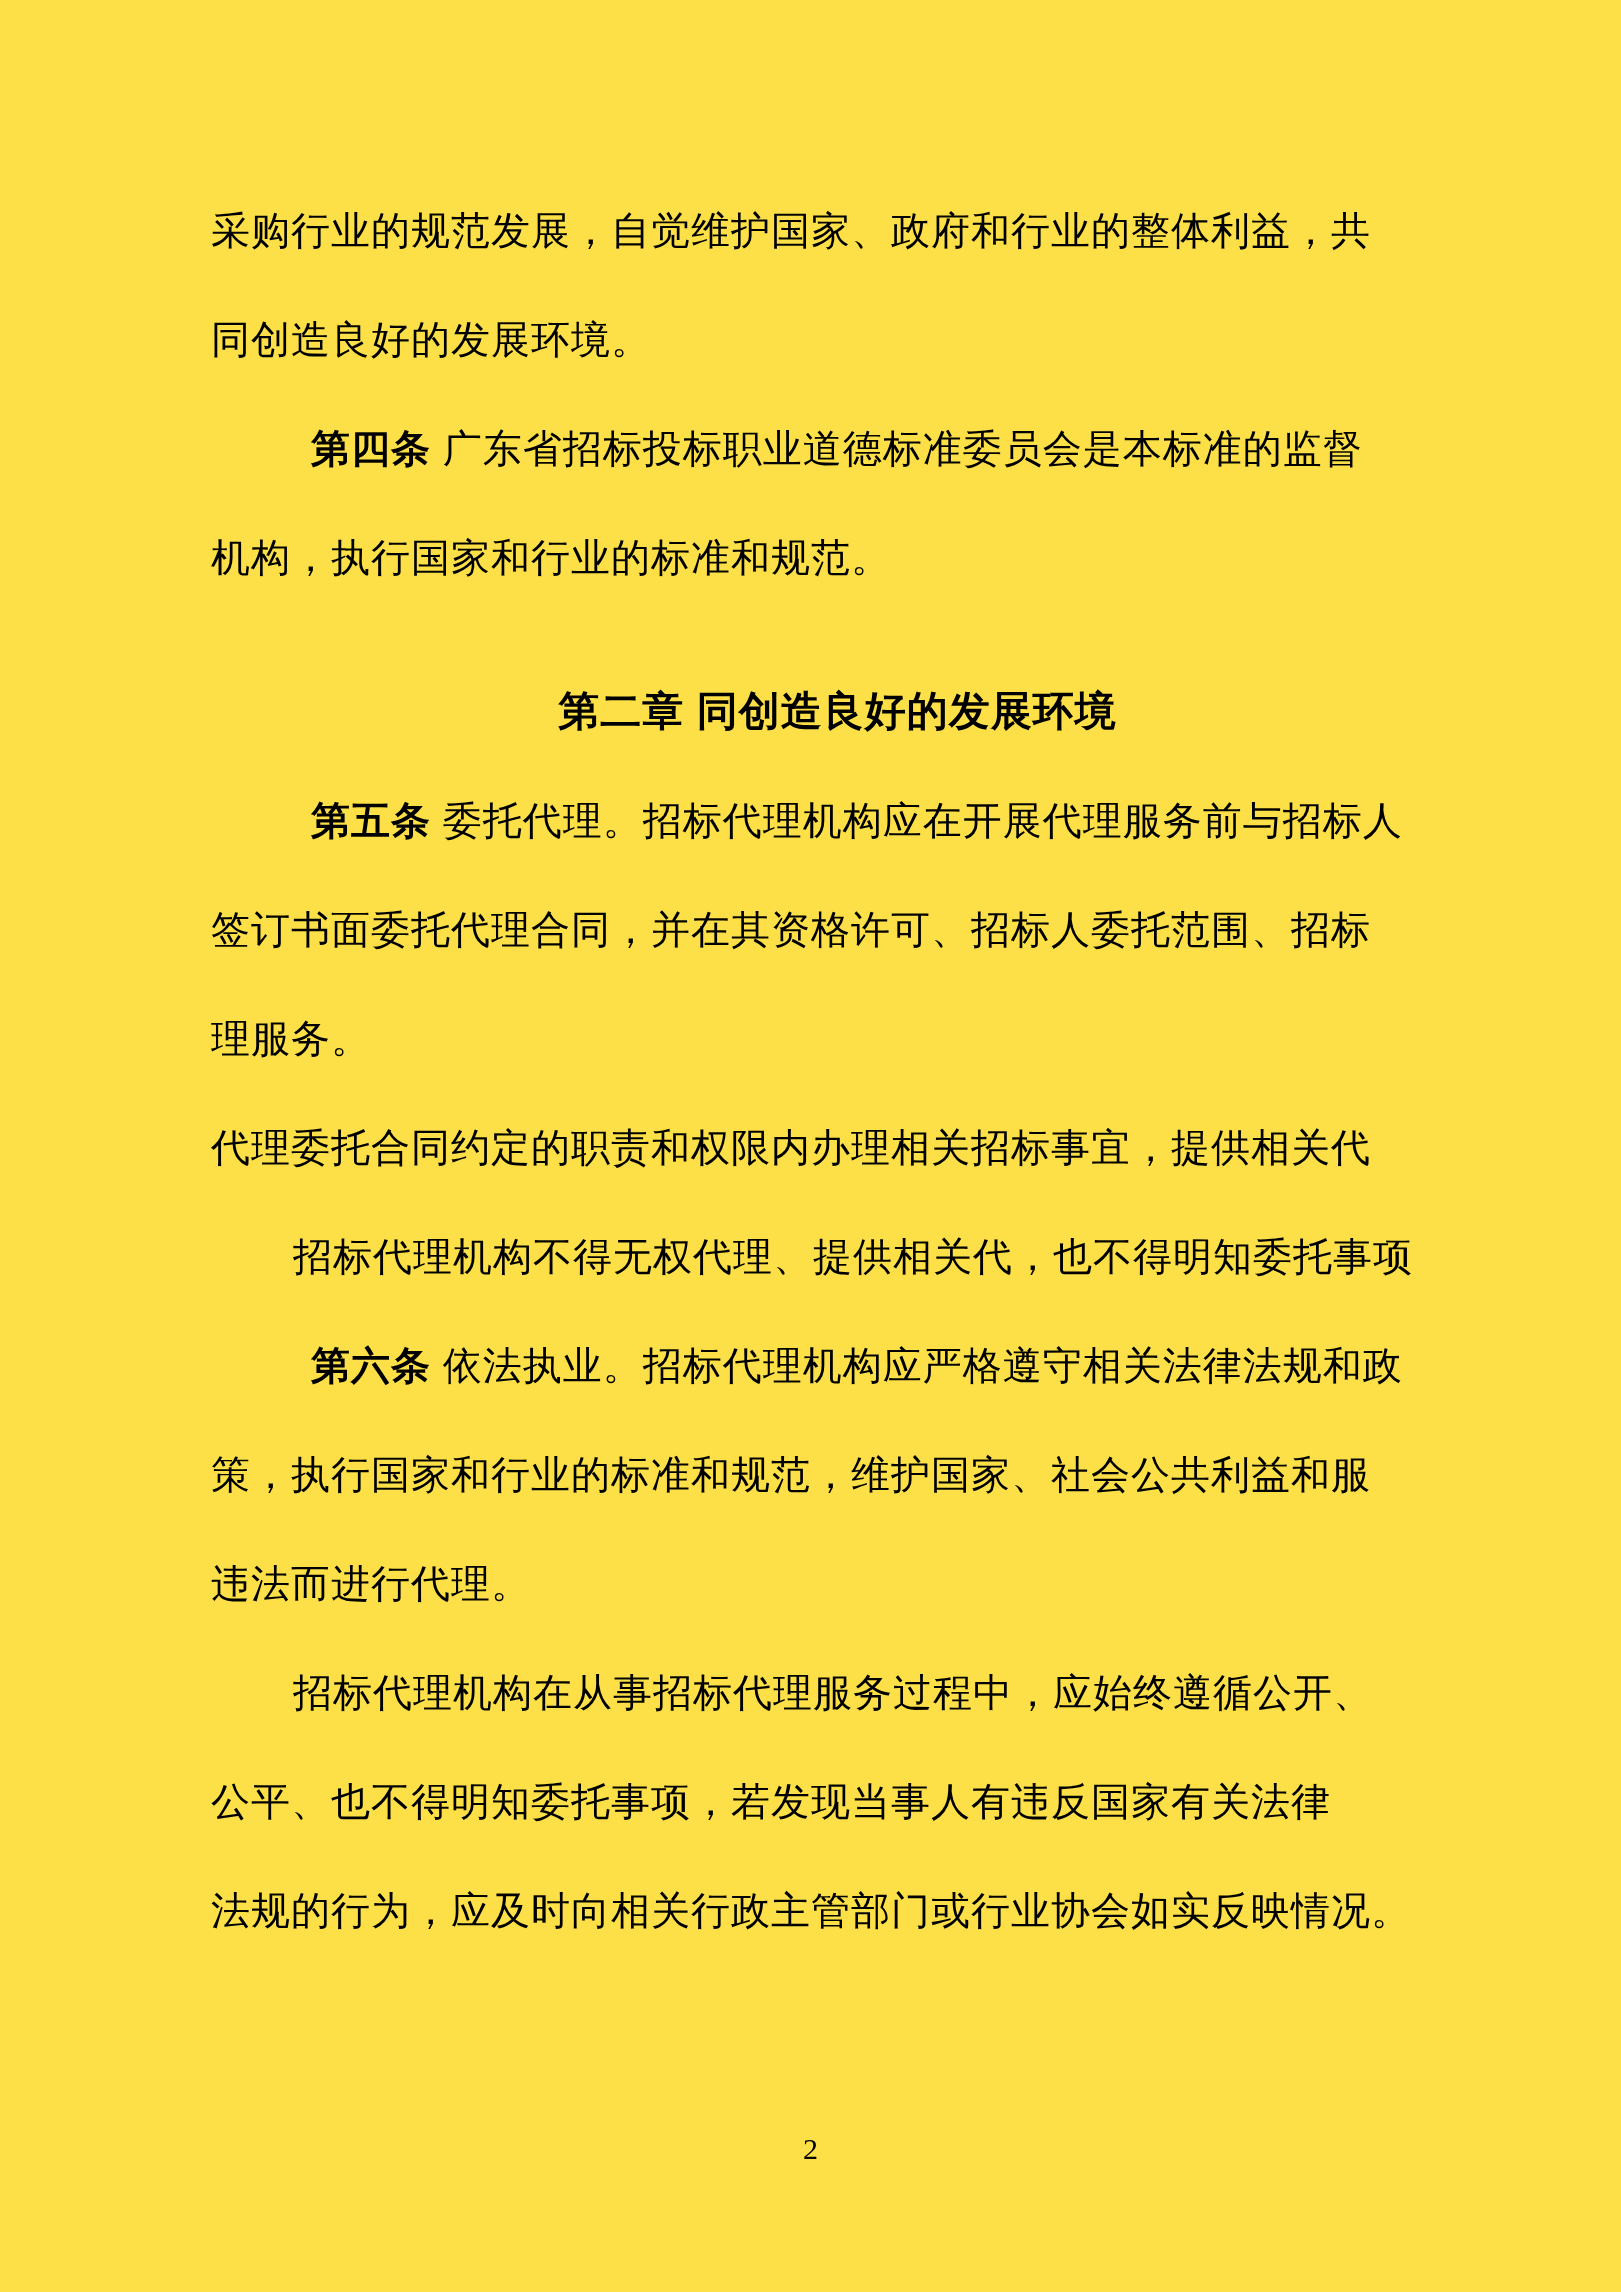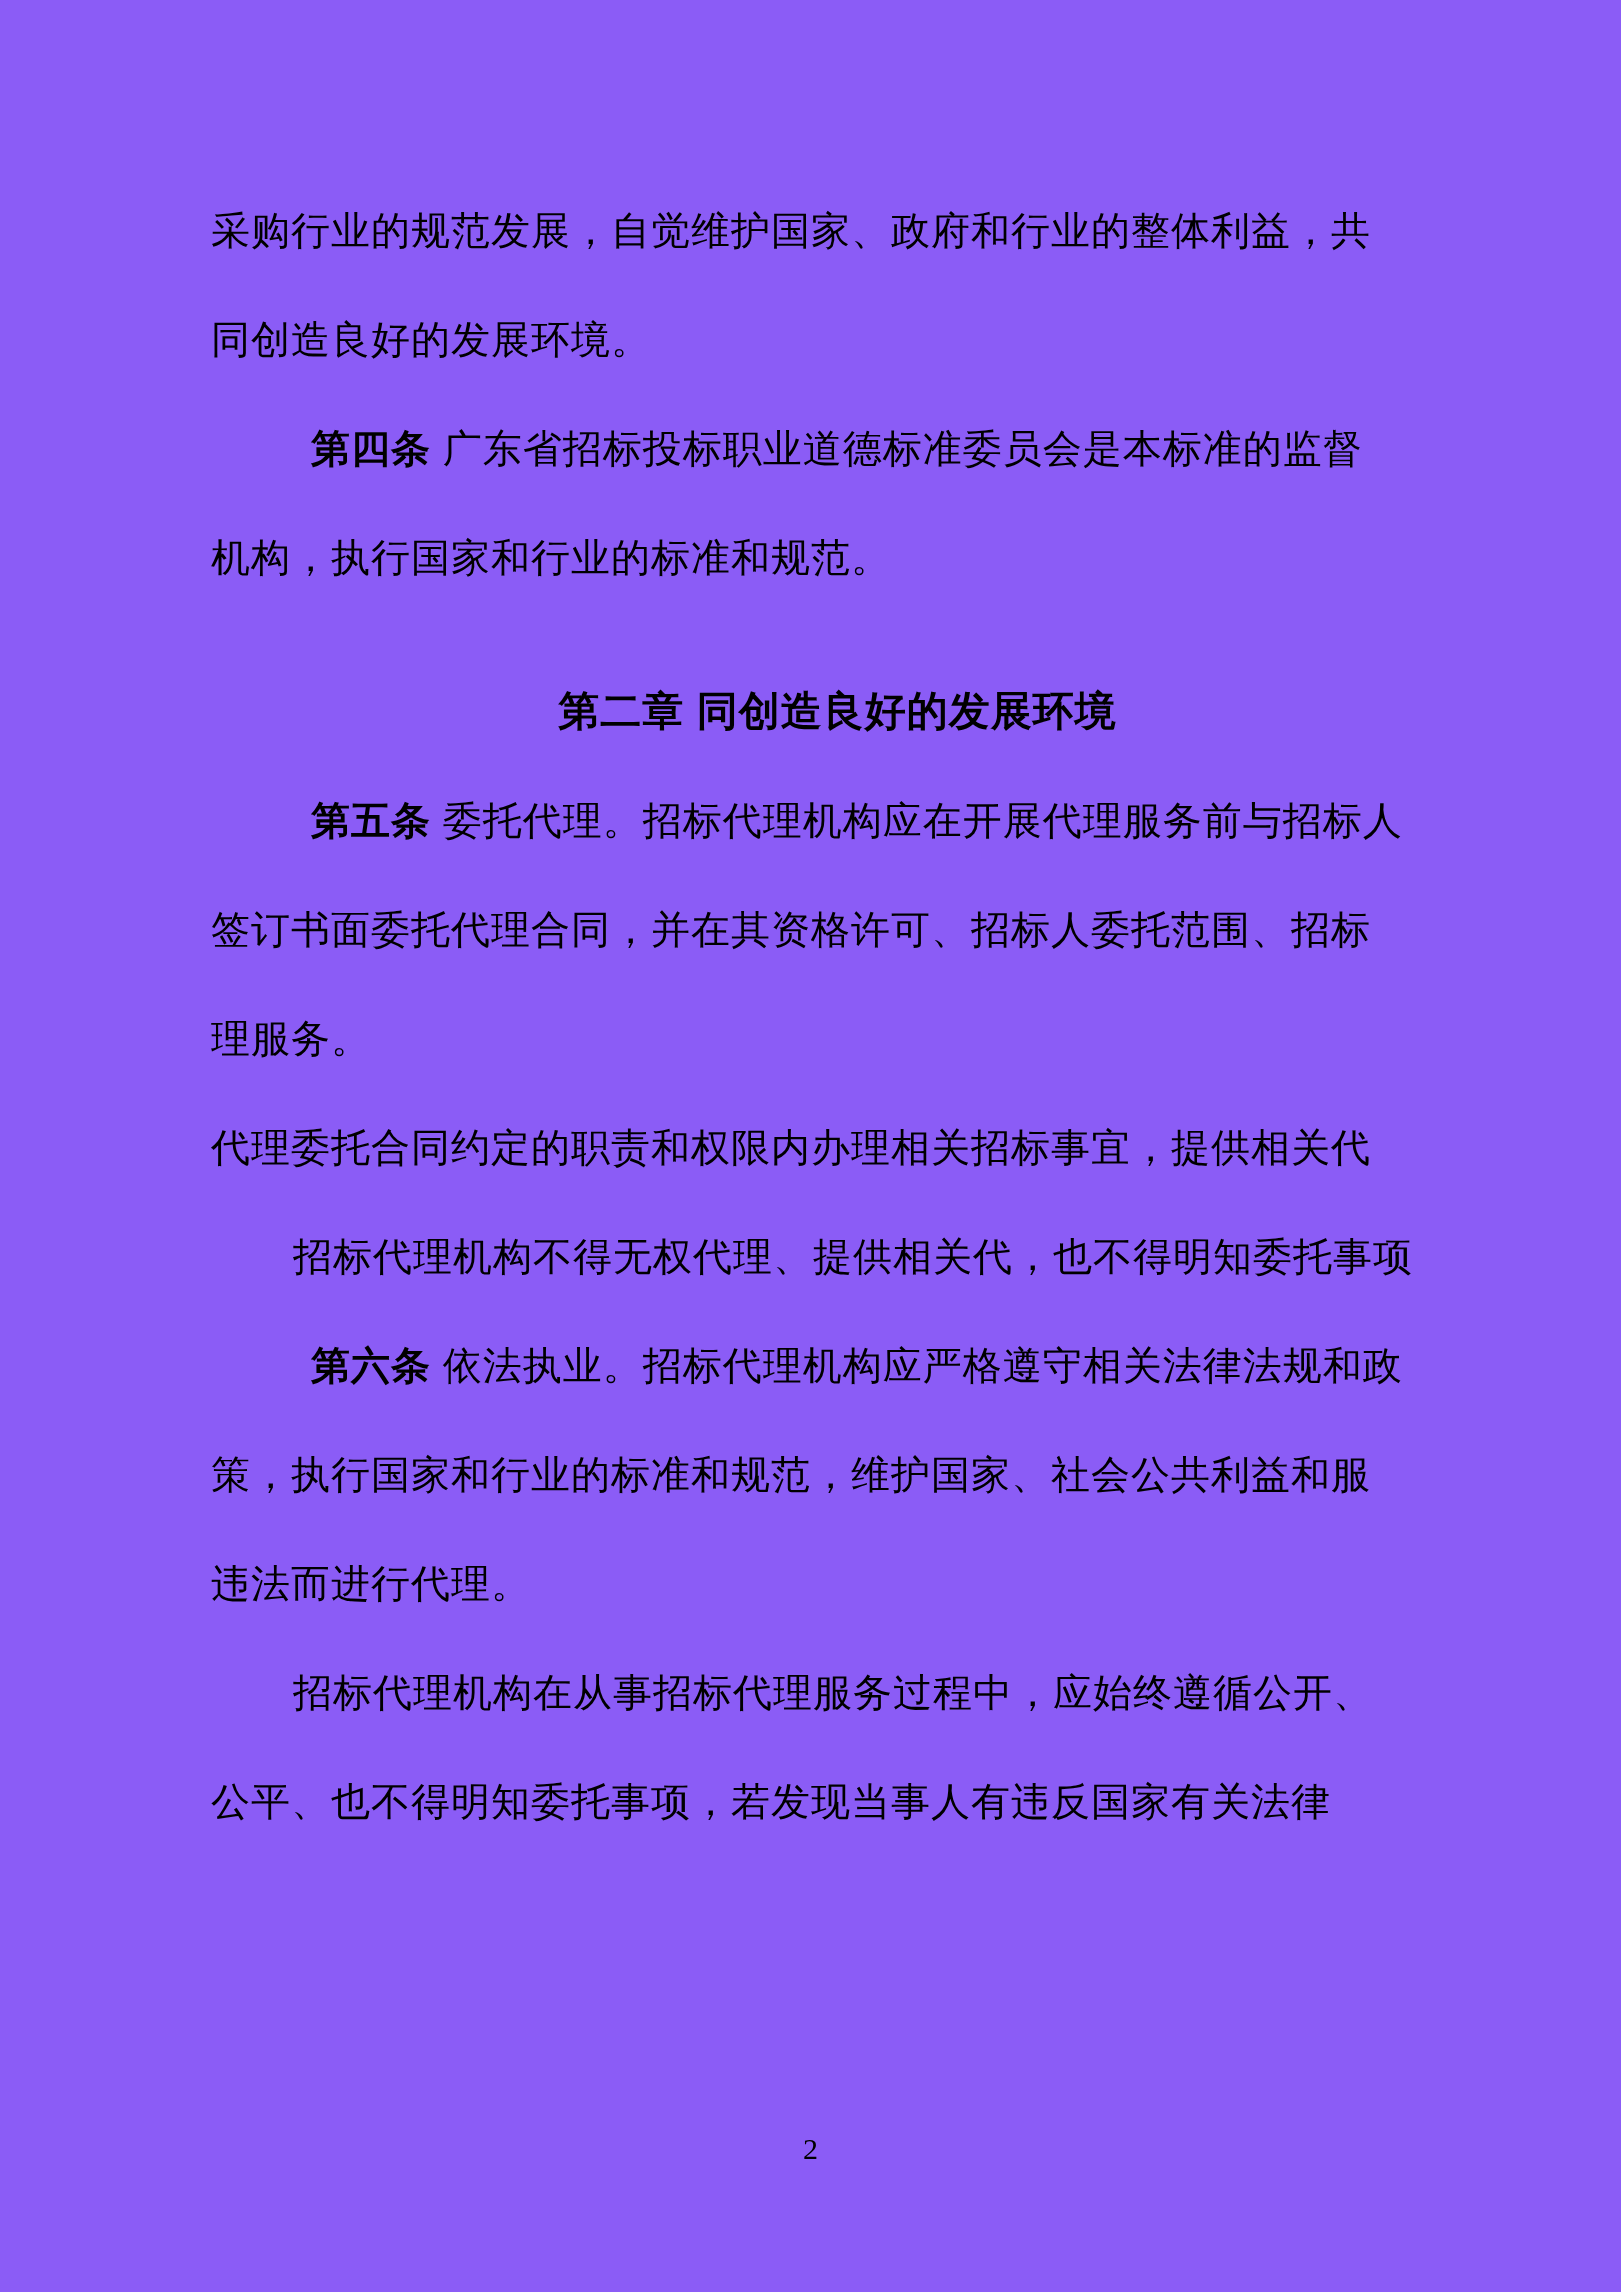--- a/index.html
+++ b/index.html
@@ -4,21 +4,21 @@
 <style>
   html, body {
     margin: 0;
     padding: 0;
     background: #ffffff;
   }
   .page {
     position: relative;
     width: 1621px;
     height: 2293px;
-    background: #8b5cf6;
+    background: #fde047;
     color: #000000;
     font-family: "Liberation Sans", sans-serif;
     box-sizing: border-box;
     padding: 176px 175px 0 211px;
     overflow: hidden;
   }
   .doc-line {
     font-size: 39px;
     line-height: 109px;
     letter-spacing: 1px;
@@ -65,16 +65,17 @@
       <div class="doc-line indent"><span class="bold-seg">第五条</span><span> 委托代理。招标代理机构应在开展代理服务前与招标人</span></div>
       <div class="doc-line"><span>签订书面委托代理合同，并在其资格许可、招标人委托范围、招标</span></div>
       <div class="doc-line"><span>理服务。</span></div>
       <div class="doc-line"><span>代理委托合同约定的职责和权限内办理相关招标事宜，提供相关代</span></div>
       <div class="doc-line indent"><span>招标代理机构不得无权代理、提供相关代，也不得明知委托事项</span></div>
       <div class="doc-line indent"><span class="bold-seg">第六条</span><span> 依法执业。招标代理机构应严格遵守相关法律法规和政</span></div>
       <div class="doc-line"><span>策，执行国家和行业的标准和规范，维护国家、社会公共利益和服</span></div>
       <div class="doc-line"><span>违法而进行代理。</span></div>
       <div class="doc-line indent"><span>招标代理机构在从事招标代理服务过程中，应始终遵循公开、</span></div>
       <div class="doc-line"><span>公平、也不得明知委托事项，若发现当事人有违反国家有关法律</span></div>
+      <div class="doc-line"><span>法规的行为，应及时向相关行政主管部门或行业协会如实反映情况。</span></div>
     </div>
   <div class="page-footer">2</div>
 </div>
 
 
 </body></html>

